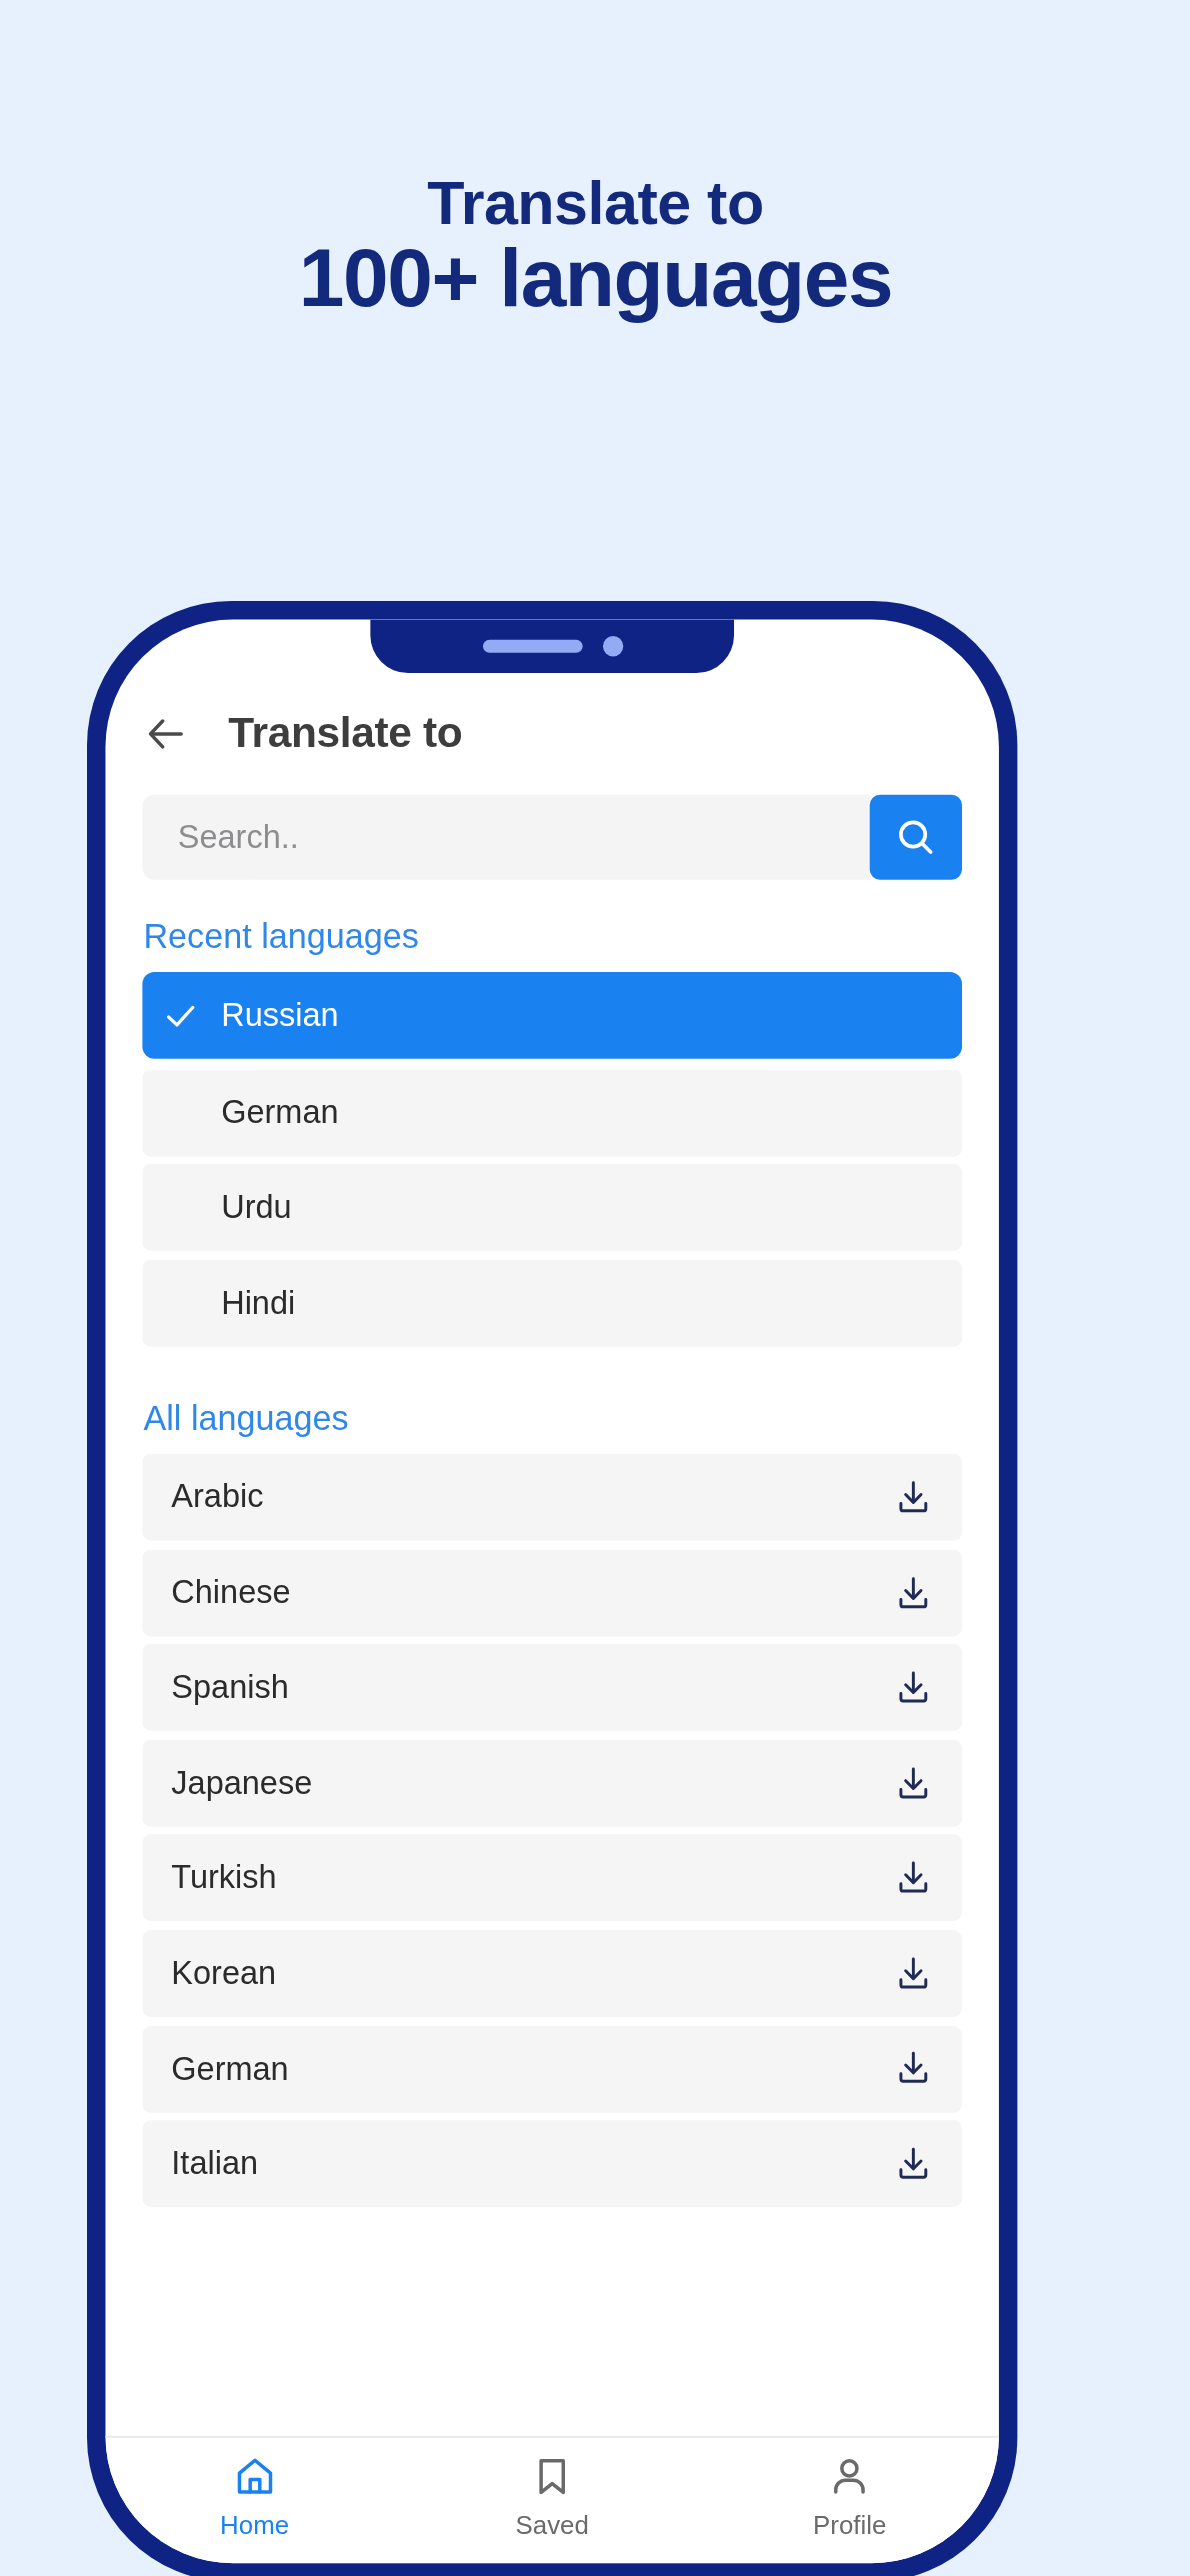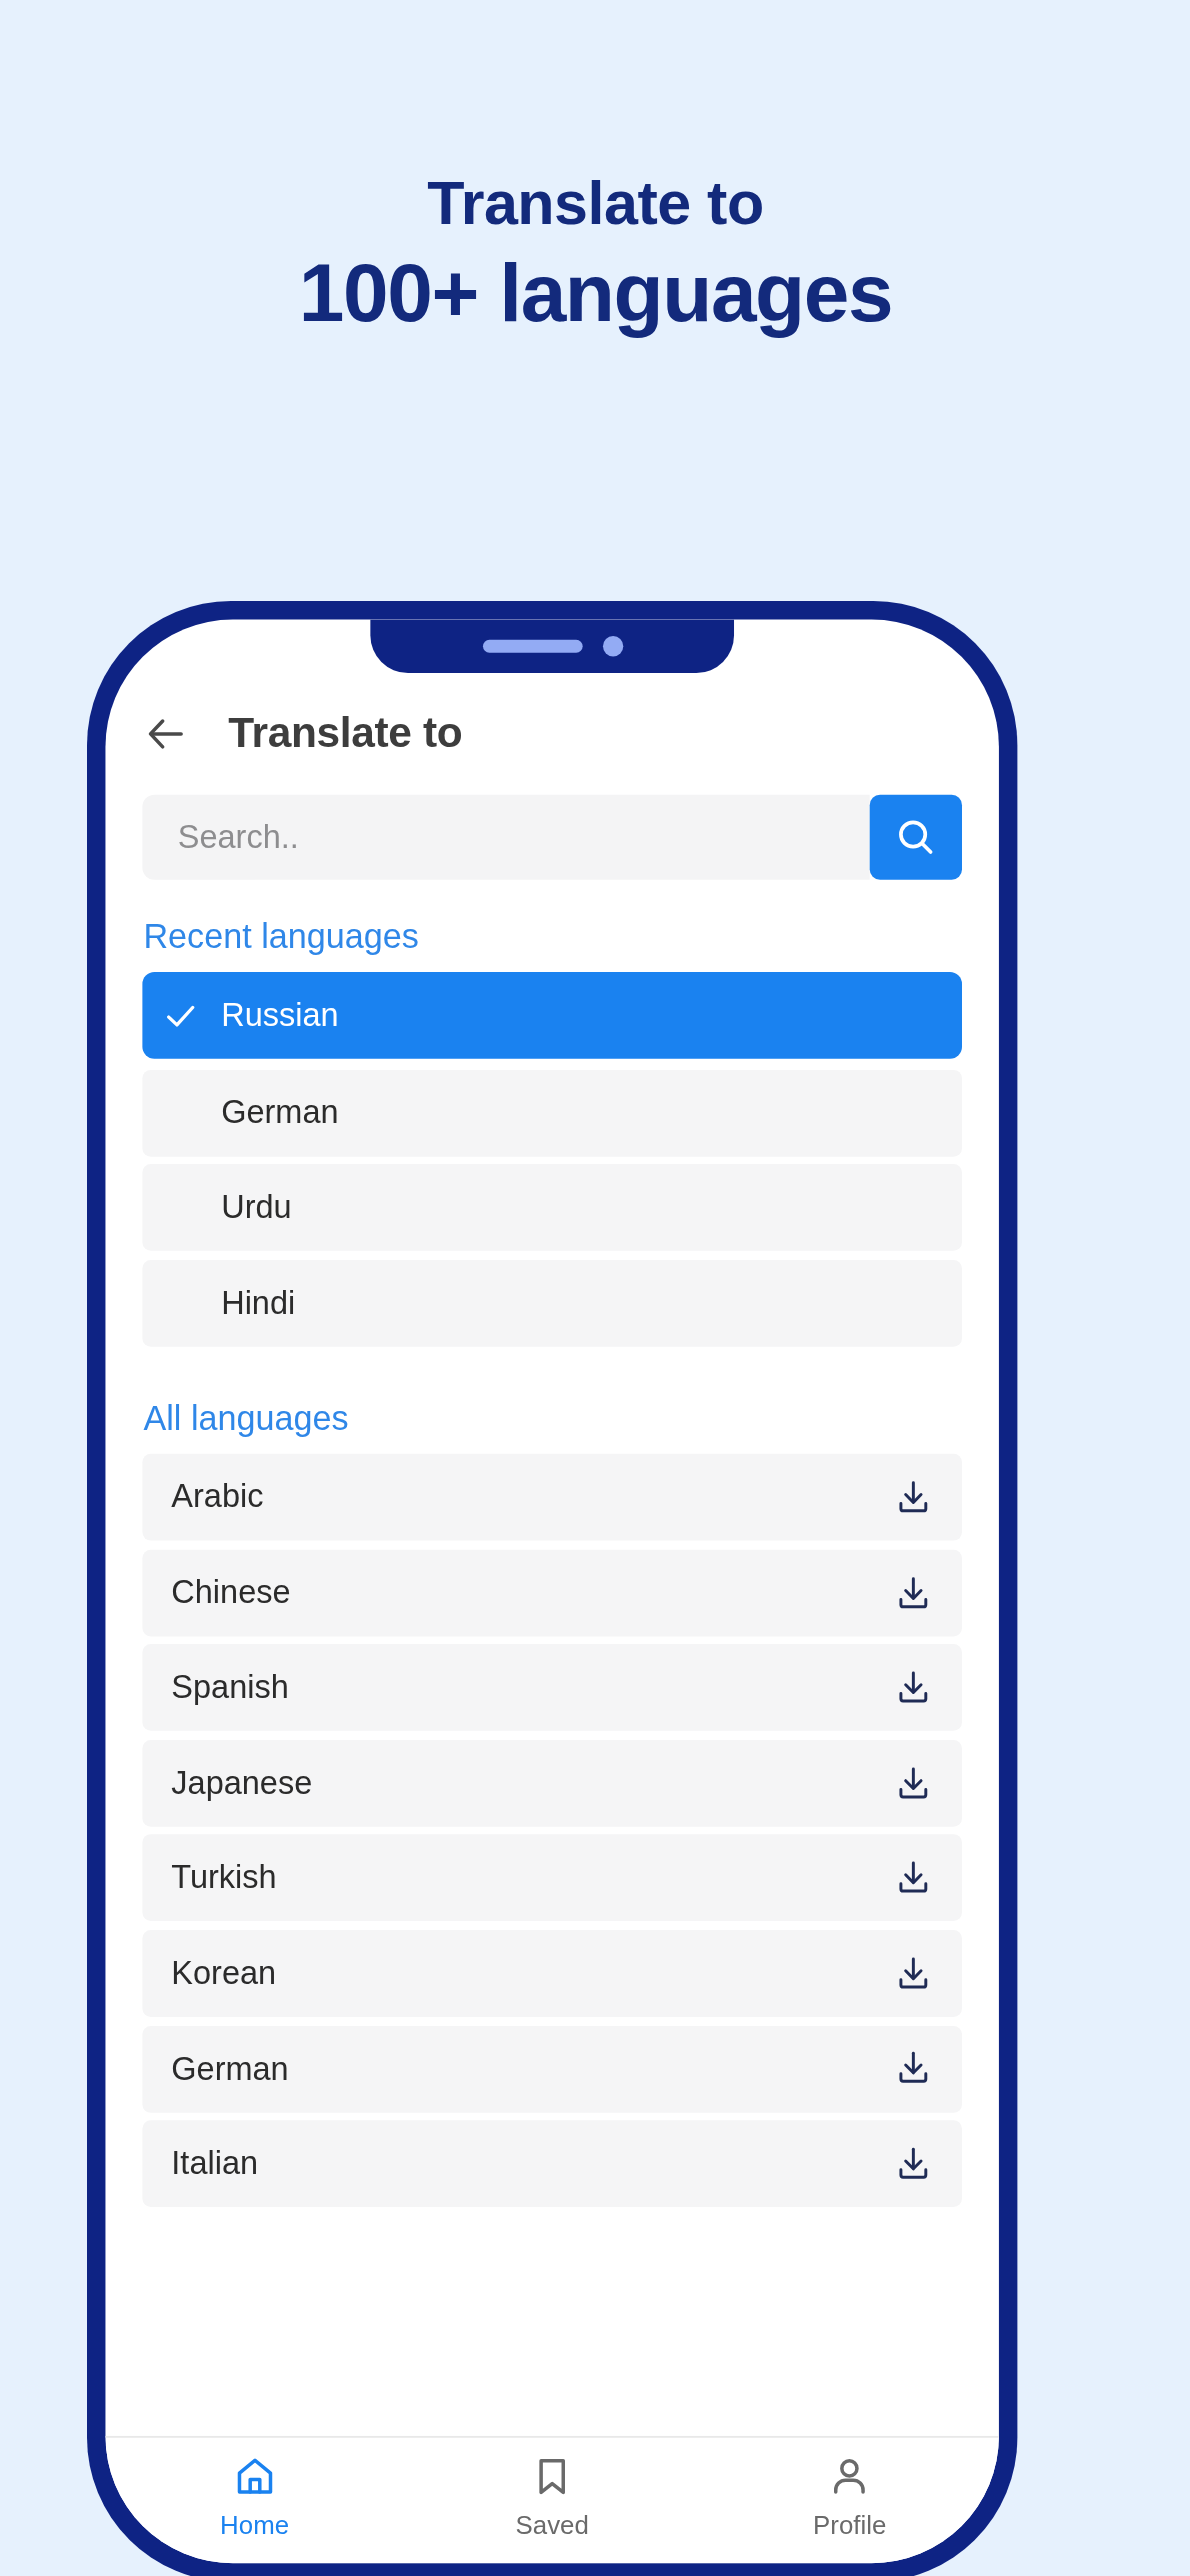--- a/index.html
+++ b/index.html
@@ -28,21 +28,20 @@
     font-weight: 600;
     letter-spacing: -0.5px;
     color: #132a7c;
   }
   .promo-line2 {
     font-size: 82px;
     line-height: 1.08;
     font-weight: 700;
     letter-spacing: -1.4px;
     color: #132a7c;
-    margin-top: 15px;
   }
 
   
   .phone-frame {
     position: absolute;
     left: 87px;
     top: 601px;
     width: 504px;
     height: 1073px;
     background: #0e2384;

